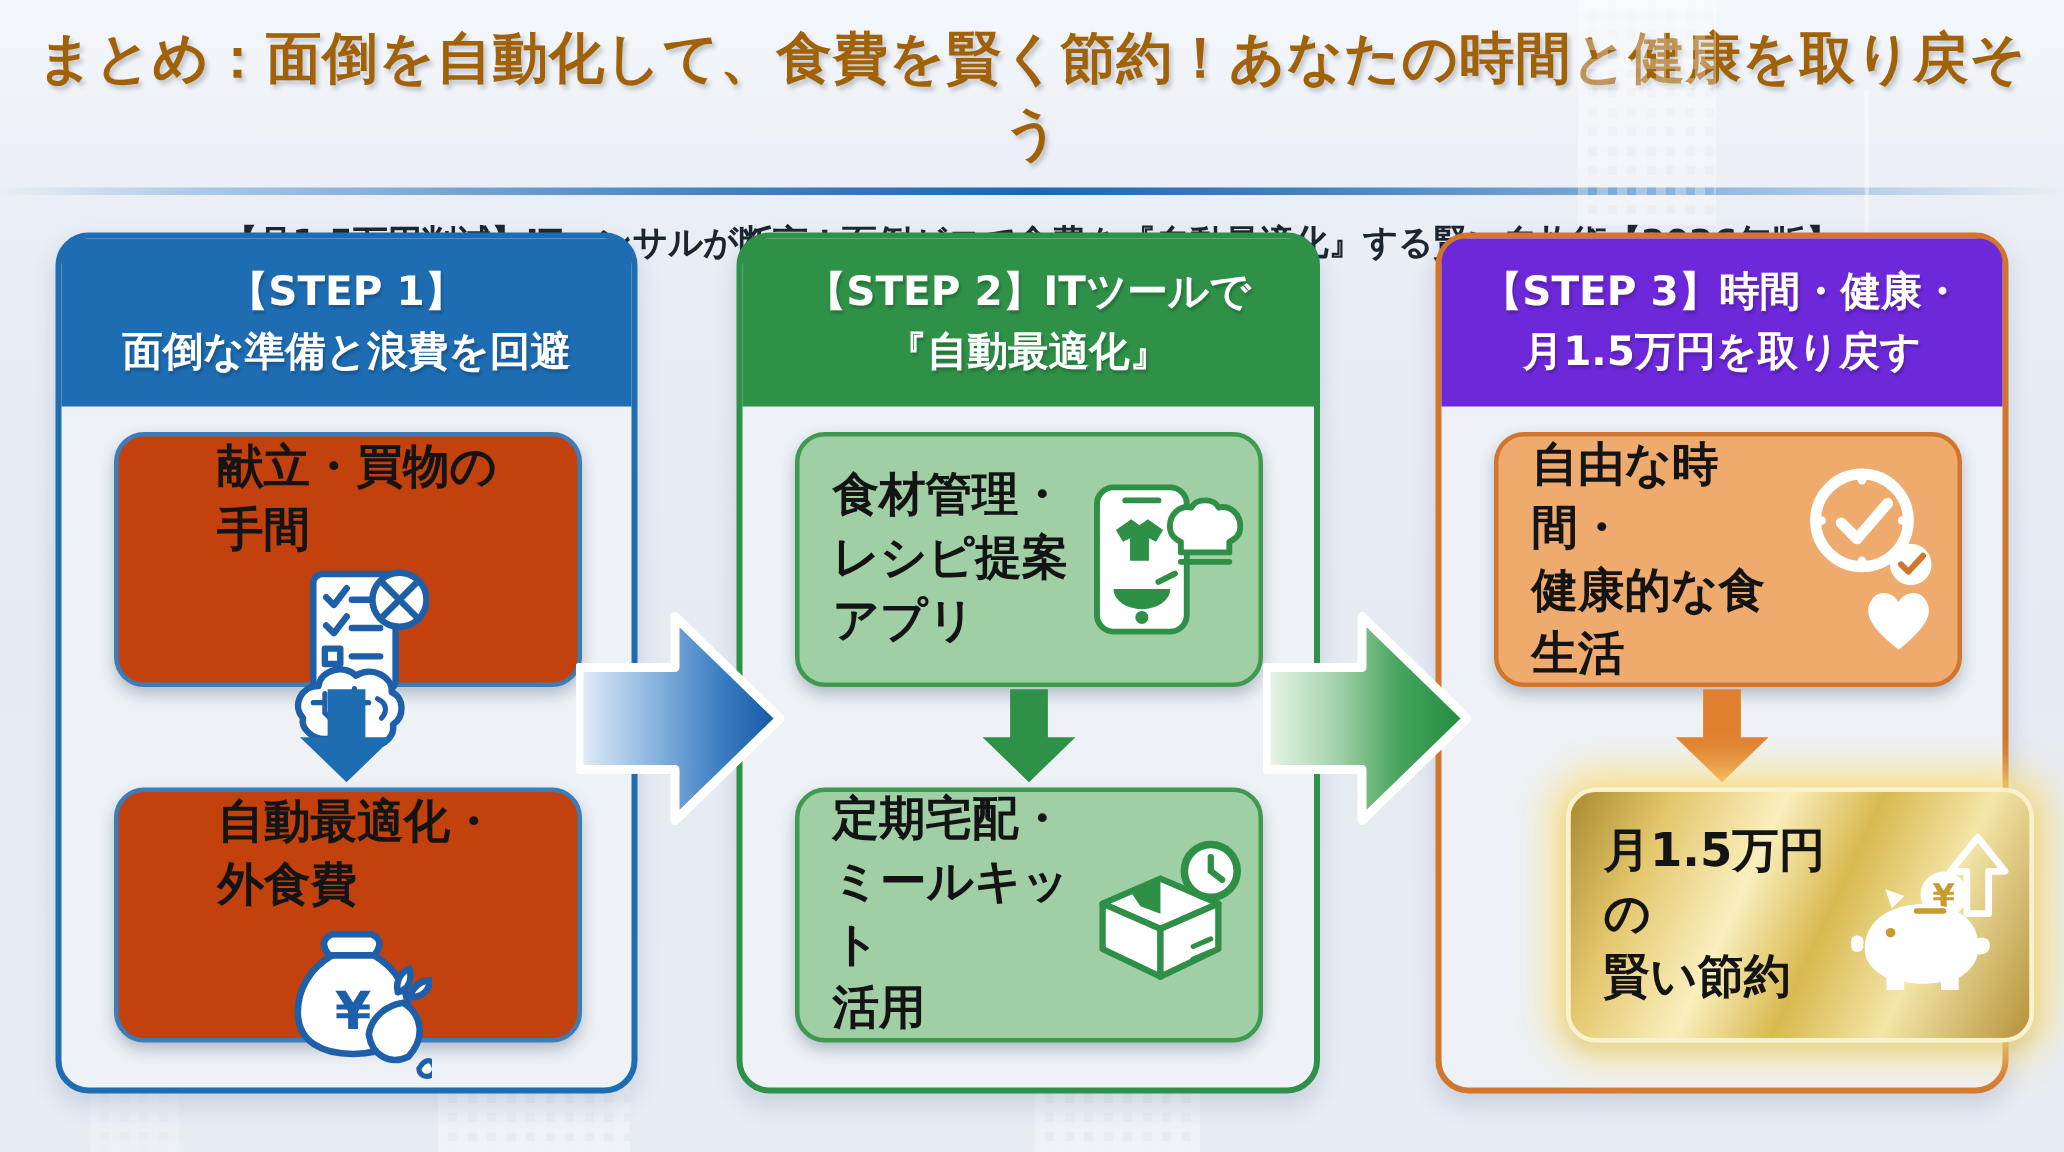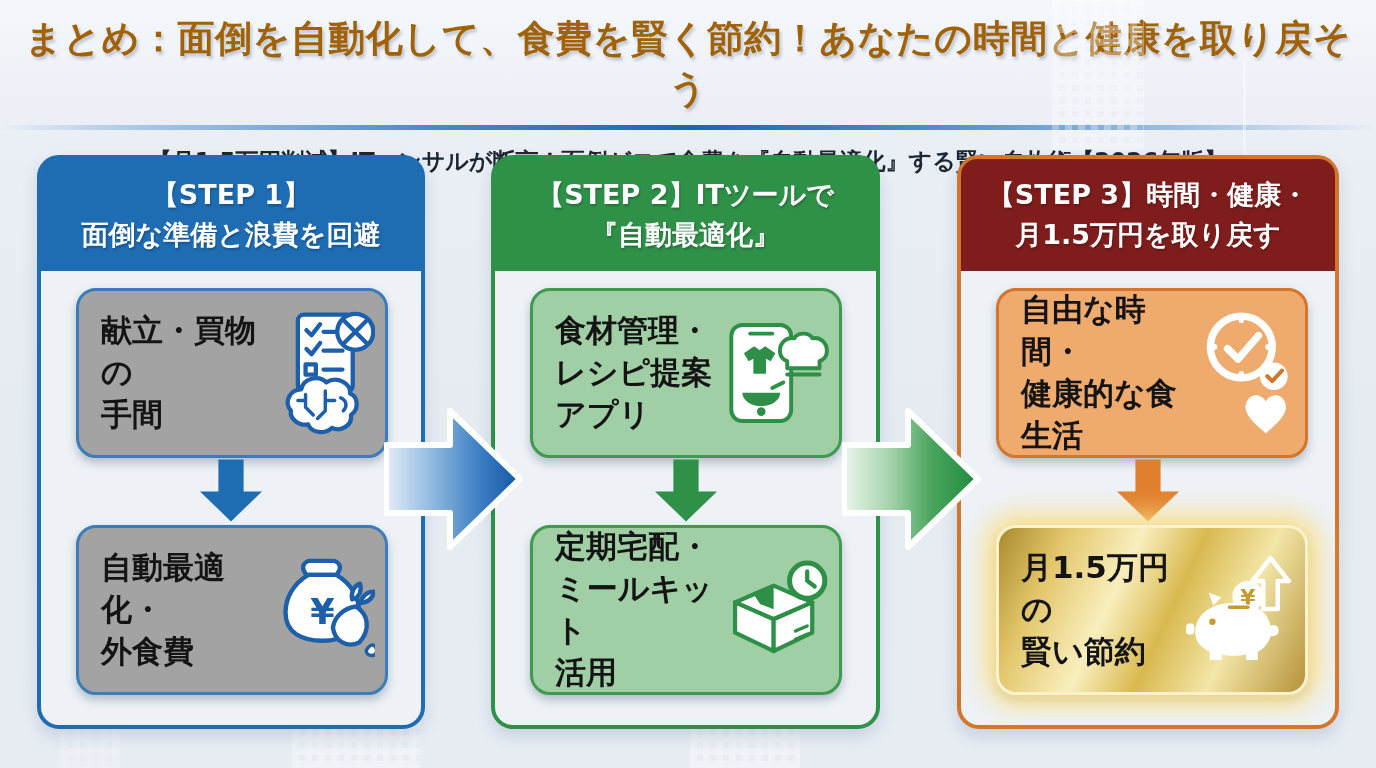--- a/index.html
+++ b/index.html
@@ -43,36 +43,37 @@
 
   .step-header{
     height:112px;border-radius:16px 16px 0 0;
     display:flex;align-items:center;justify-content:center;
     text-align:center;color:#fff;font-size:27px;font-weight:800;line-height:1.5;
     white-space:pre-line;text-shadow:1px 2px 2px rgba(0,0,0,.22);
     padding:0 4px;box-sizing:border-box;
   }
   #step1 .step-header{background:#1e6cb2;}
   #step2 .step-header{background:#2f9048;}
-  #step3 .step-header{background:#7f1d1d;}
+  #step3 .step-header{background:#6d28d9;}
 
   .mini-card{
     position:absolute;left:35px;width:312px;height:170px;box-sizing:border-box;
     border:3px solid;border-radius:20px;
     display:flex;align-items:center;padding:0 10px 0 22px;
     box-shadow:0 5px 10px rgba(30,50,80,.28);
   }
   .card1{top:129px;} .card2{top:366px;}
-  .blue-card{background:#a3a3a3;border-color:#3c7cb8;}
+  .blue-card{background:#c2410c;border-color:#3c7cb8;flex-direction:column;}
   .green-card{background:#a1cfa5;border-color:#3f9a50;}
   .orange-card{background:#efaa6e;border-color:#d3762d;font-family:Liberation Serif, serif;}
   .gold-card{
     background:linear-gradient(115deg,#a98a2e 0%,#e3c66b 18%,#f9efbe 38%,#d9b94f 55%,#f3e6a8 74%,#b6923a 100%);
     border-color:#faf2cd;
     box-shadow:0 0 26px 10px rgba(251,221,128,.95),0 5px 10px rgba(30,50,80,.25);
+    margin-left:48px;
   }
   .mini-label{
     flex:1;font-size:31px;font-weight:900;color:#141414;line-height:1.35;white-space:pre-line;
   }
   .mini-icon{flex:none;display:flex;justify-content:center;align-items:center;}
 
   .down-arrow{position:absolute;top:300px;left:50%;transform:translateX(-50%);}
   .flow-arrow{position:absolute;top:248px;width:142px;height:152px;}
   #arrow-1-2{left:384px;}
   #arrow-2-3{left:842px;}

